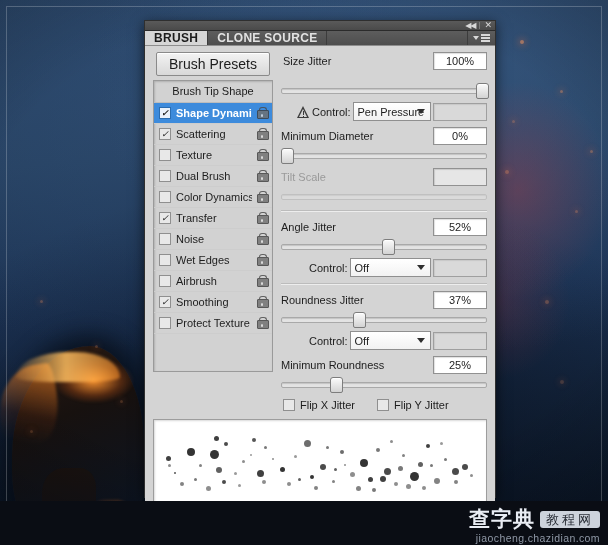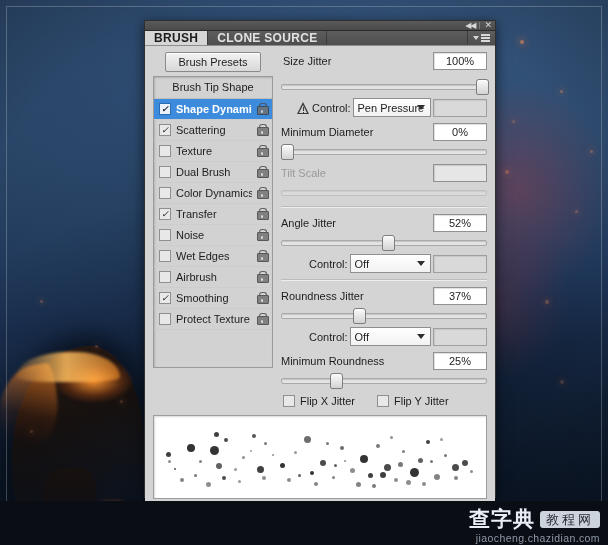--- a/index.html
+++ b/index.html
@@ -118,21 +118,21 @@
   .pm-lines{display:flex;flex-direction:column;gap:1.5px;}
   .pm-lines i{display:block;width:9px;height:1.5px;background:#d9d9d9;}
 
   .panel-body{flex:1;display:flex;flex-direction:column;background:#d4d4d4;padding:0;}
 
   .top-row{display:flex;padding:6px 8px 4px 8px;gap:10px;align-items:flex-start;}
   .presets-col{width:120px;display:flex;justify-content:center;}
   .btn{
     background:linear-gradient(180deg,#f3f3f3,#d8d8d8);
     border:1px solid #8a8a8a;border-radius:2px;
-    padding:3px 12px;font-size:11px;color:#1c1c1c;cursor:pointer;
+    padding:3px 12px;font-size:14px;color:#1c1c1c;cursor:pointer;
     box-shadow:inset 0 1px 0 #fff;
   }
 
   
   .cols{display:flex;gap:8px;padding:0 8px;flex:0 0 auto;}
   .leftcol{width:120px;}
   .rightcol{flex:1;}
 
   .listbox{
     background:#d2d2d2;border:1px solid #9a9a9a;

